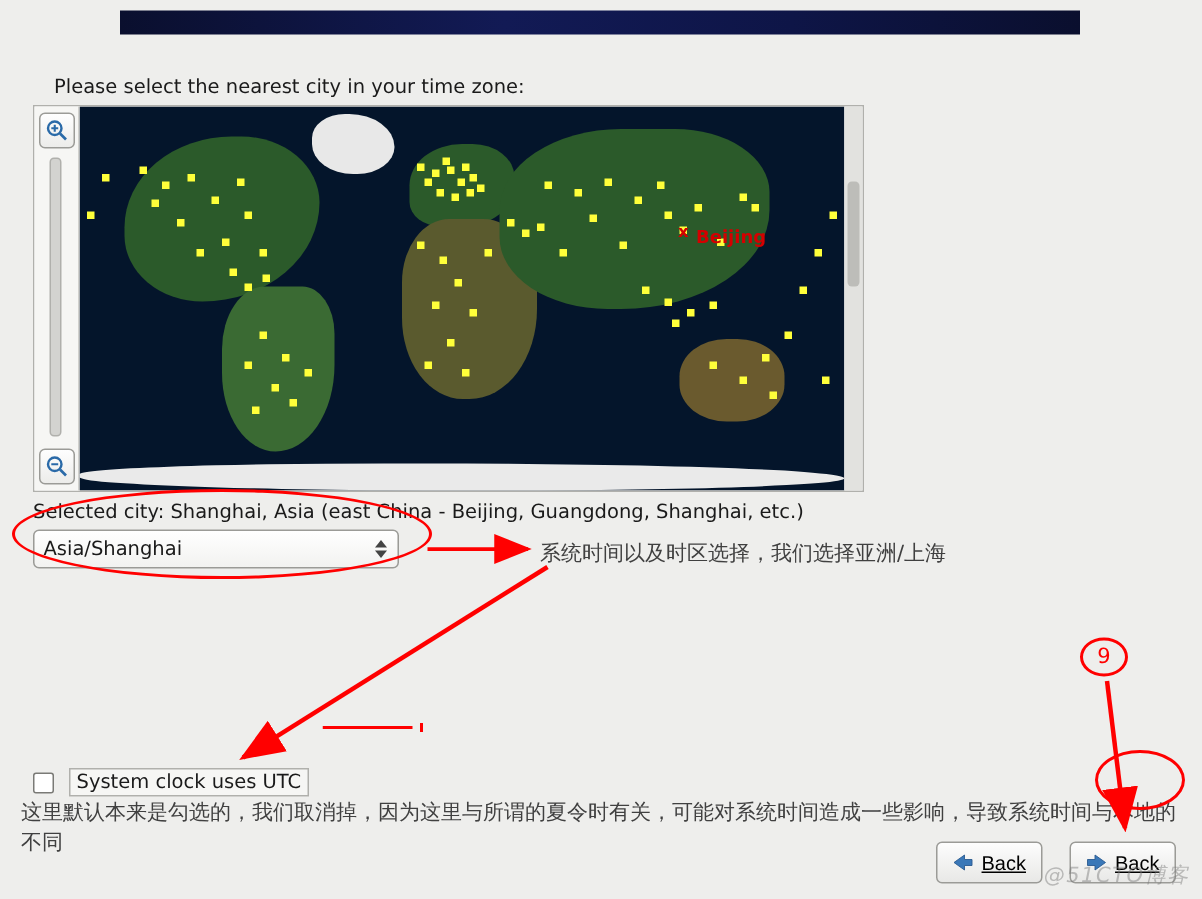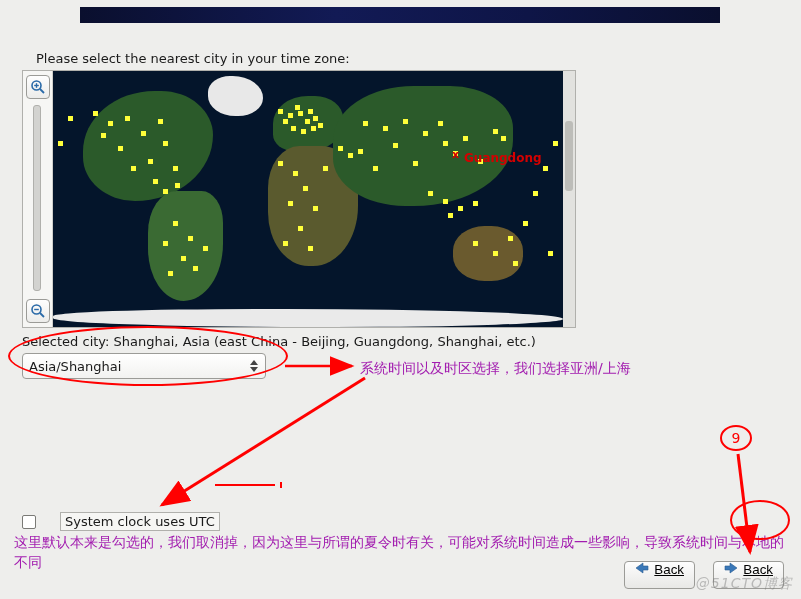--- a/index.html
+++ b/index.html
@@ -29,28 +29,28 @@
   .c-ant { bottom:0; left:0; right:0; height:18px; background:#eaeaea; }
   .dot { position:absolute; width:5px; height:5px; background:#ffff3a; }
   .sel-marker { position:absolute; top:80px; left:411px; color:#d40000; font-weight:bold; font-size:12px; }
   .sel-x { position:absolute; top:77px; left:399px; color:#d40000; font-weight:bold; font-size:11px; }
   .selected-city { position:absolute; top:334px; left:22px; }
   .dropdown { position:absolute; top:353px; left:22px; width:244px; height:26px; border:1px solid #9b9b97; border-radius:4px; background:linear-gradient(#fff,#f2f2f0); display:flex; align-items:center; padding:0 6px; cursor:pointer; }
   .dropdown .spin { position:absolute; right:4px; top:3px; width:14px; height:18px; display:flex; flex-direction:column; align-items:center; justify-content:center; }
   .dropdown .spin .up,.dropdown .spin .down { width:0;height:0;border-left:4px solid transparent;border-right:4px solid transparent; }
   .dropdown .spin .up{ border-bottom:5px solid #444; margin-bottom:2px;}
   .dropdown .spin .down{ border-top:5px solid #444;}
-  .check-row { position:absolute; top:512px; left:22px; display:flex; align-items:center; gap:24px; }
+  .check-row { position:absolute; top:512px; left:22px; display:flex; align-items:center; gap:10px; }
   .checkbox { width:14px; height:14px; border:1px solid #7a7a76; background:#fff; border-radius:2px; cursor:pointer; }
   .check-label { border:1px solid #b0b0ac; padding:1px 4px; background:#f6f6f4;}
-  .ann { position:absolute; color:#a21caf; font-size:14px; }
+  .ann { position:absolute; color:#404040; font-size:14px; }
   .ann1-txt { top:360px; left:360px; }
   .ann2-txt { top:533px; left:14px; line-height:1.4; width:770px;}
   .step-circle { position:absolute; top:425px; left:720px; width:32px; height:26px; border:2px solid #ff0000; border-radius:50%; color:#ff0000; display:flex; align-items:center; justify-content:center; font-size:14px;}
-  .btn { position:absolute; bottom:10px; height:28px; border:1px solid #9b9b97; border-radius:4px; background:linear-gradient(#fdfdfd,#e8e8e6); display:flex; align-items:flex-start; gap:5px; padding:0 10px; cursor:pointer; }
+  .btn { position:absolute; bottom:10px; height:28px; border:1px solid #9b9b97; border-radius:4px; background:linear-gradient(#fdfdfd,#e8e8e6); display:flex; align-items:center; gap:5px; padding:0 10px; cursor:pointer; }
   .btn-back { right:106px; }
   .btn-next { right:17px; }
   .btn .uline { text-decoration: underline; }
   .arrow-svg { position:absolute; pointer-events:none; }
   .watermark { position:absolute; right:8px; bottom:6px; color:rgba(120,120,120,0.45); font-size:14px; font-style:italic; letter-spacing:1px;}
   
   .oval { position:absolute; border:2px solid #ff0000; border-radius:50%; pointer-events:none;}
   .oval1 { top:326px; left:8px; width:280px; height:60px; }
   .oval2 { top:500px; left:730px; width:60px; height:40px; }
   
@@ -163,21 +163,21 @@
           <div class="dot" style="left: 490px; top: 95px;"></div>
           <div class="dot" style="left: 460px; top: 190px;"></div>
           <div class="dot" style="left: 440px; top: 58px;"></div>
           <div class="dot" style="left: 448px; top: 65px;"></div>
           <div class="dot" style="left: 15px; top: 45px;"></div>
           <div class="dot" style="left: 5px; top: 70px;"></div>
           <div class="dot" style="left: 500px; top: 70px;"></div>
           <div class="dot" style="left: 495px; top: 180px;"></div>
         </div>
     <span class="sel-x">x</span>
-    <span class="sel-marker">Guangdong</span>
+    <span class="sel-marker">Beijing</span>
   </div>
   <div class="scroll-right">
         <div class="thumb"></div>
       </div>
 </div>
 
 <div class="selected-city">Selected city: Shanghai, Asia (east China - Beijing, Guangdong, Shanghai, etc.)</div>
 
 <div class="dropdown">
   <span>Asia/Shanghai</span>

